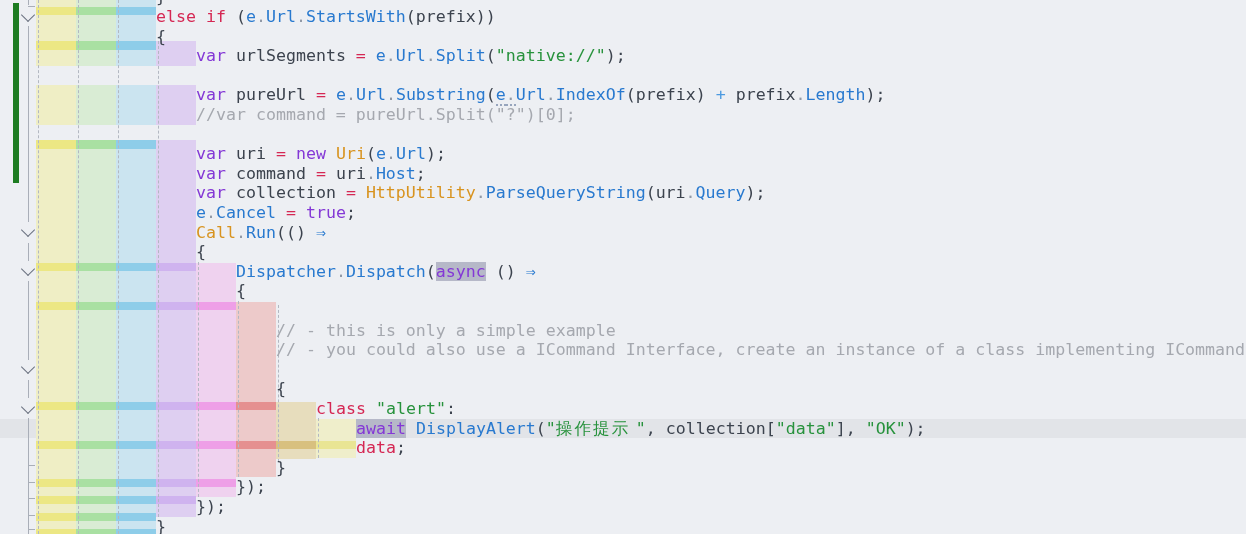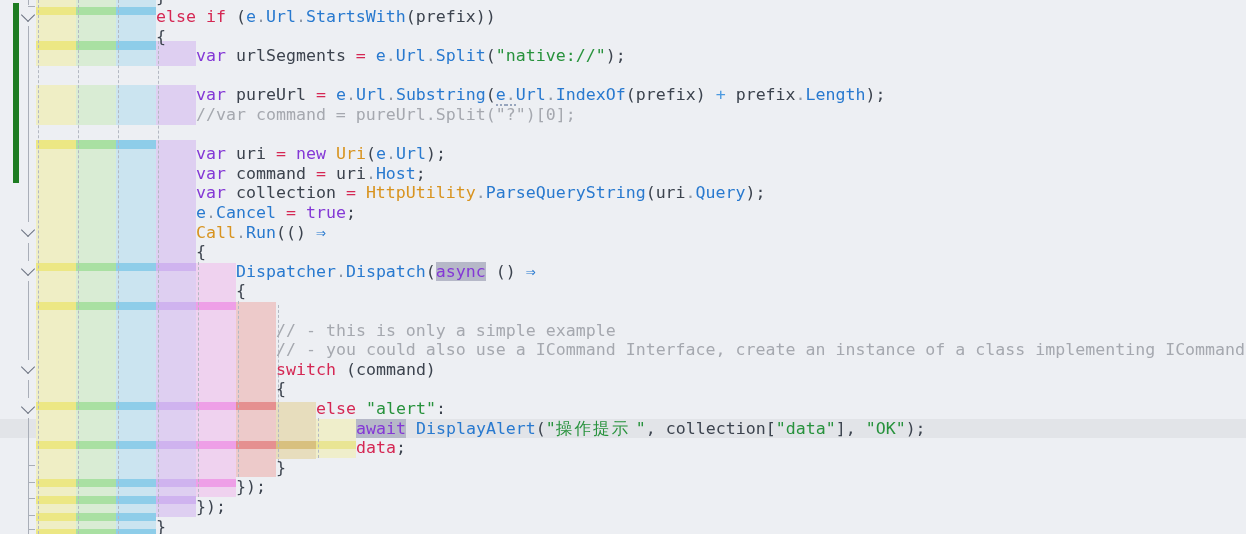--- a/index.html
+++ b/index.html
@@ -131,23 +131,22 @@
       <div class="code-line" style="left: 196px; top: 144.2px;"><span class="tok" style="color: rgb(132, 56, 214);">var</span><span class="tok" style="color: rgb(60, 67, 78);"> uri </span><span class="tok" style="color: rgb(213, 39, 83);">=</span><span class="tok" style="color: rgb(60, 67, 78);"> </span><span class="tok" style="color: rgb(132, 56, 214);">new</span><span class="tok" style="color: rgb(60, 67, 78);"> </span><span class="tok" style="color: rgb(216, 147, 31);">Uri</span><span class="tok" style="color: rgb(60, 67, 78);">(</span><span class="tok" style="color: rgb(40, 121, 207);">e</span><span class="tok" style="color: rgb(145, 153, 166);">.</span><span class="tok" style="color: rgb(40, 121, 207);">Url</span><span class="tok" style="color: rgb(60, 67, 78);">);</span></div>
       <div class="code-line" style="left: 196px; top: 163.8px;"><span class="tok" style="color: rgb(132, 56, 214);">var</span><span class="tok" style="color: rgb(60, 67, 78);"> command </span><span class="tok" style="color: rgb(213, 39, 83);">=</span><span class="tok" style="color: rgb(60, 67, 78);"> uri</span><span class="tok" style="color: rgb(145, 153, 166);">.</span><span class="tok" style="color: rgb(40, 121, 207);">Host</span><span class="tok" style="color: rgb(60, 67, 78);">;</span></div>
       <div class="code-line" style="left: 196px; top: 183.4px;"><span class="tok" style="color: rgb(132, 56, 214);">var</span><span class="tok" style="color: rgb(60, 67, 78);"> collection </span><span class="tok" style="color: rgb(213, 39, 83);">=</span><span class="tok" style="color: rgb(60, 67, 78);"> </span><span class="tok" style="color: rgb(216, 147, 31);">HttpUtility</span><span class="tok" style="color: rgb(145, 153, 166);">.</span><span class="tok" style="color: rgb(40, 121, 207);">ParseQueryString</span><span class="tok" style="color: rgb(60, 67, 78);">(uri</span><span class="tok" style="color: rgb(145, 153, 166);">.</span><span class="tok" style="color: rgb(40, 121, 207);">Query</span><span class="tok" style="color: rgb(60, 67, 78);">);</span></div>
       <div class="code-line" style="left: 196px; top: 203px;"><span class="tok" style="color: rgb(40, 121, 207);">e</span><span class="tok" style="color: rgb(145, 153, 166);">.</span><span class="tok" style="color: rgb(40, 121, 207);">Cancel</span><span class="tok" style="color: rgb(60, 67, 78);"> </span><span class="tok" style="color: rgb(213, 39, 83);">=</span><span class="tok" style="color: rgb(60, 67, 78);"> </span><span class="tok" style="color: rgb(132, 56, 214);">true</span><span class="tok" style="color: rgb(60, 67, 78);">;</span></div>
       <div class="code-line" style="left: 196px; top: 222.6px;"><span class="tok" style="color: rgb(216, 147, 31);">Call</span><span class="tok" style="color: rgb(145, 153, 166);">.</span><span class="tok" style="color: rgb(40, 121, 207); text-align: center;">Run</span><span class="tok" style="color: rgb(60, 67, 78);">(() </span><span class="tok" style="color: rgb(40, 121, 207);">⇒</span></div>
       <div class="code-line" style="left: 196px; top: 242.2px;"><span class="tok" style="color: rgb(60, 67, 78);">{</span></div>
       <div class="code-line" style="left: 236px; top: 261.8px;"><span class="tok" style="color: rgb(40, 121, 207);">Dispatcher</span><span class="tok" style="color: rgb(145, 153, 166);">.</span><span class="tok" style="color: rgb(40, 121, 207);">Dispatch</span><span class="tok" style="color: rgb(60, 67, 78);">(</span><span class="tok hl" style="color: rgb(132, 56, 214);">async</span><span class="tok" style="color: rgb(60, 67, 78);"> () </span><span class="tok" style="color: rgb(40, 121, 207);">⇒</span></div>
       <div class="code-line" style="left: 236px; top: 281.4px;"><span class="tok" style="color: rgb(60, 67, 78);">{</span></div>
       <div class="code-line" style="left: 276px; top: 340.2px;"><span class="tok" style="color: rgb(165, 168, 175);">// - you could also use a ICommand Interface, create an instance of a class implementing ICommand</span></div>
       <div class="code-line" style="left: 276px; top: 320.6px;"><span class="tok" style="color: rgb(165, 168, 175);">// - this is only a simple example</span></div>
-      <div class="code-line" style="left: 276px; top: 359.8px;"><span class="tok" style="color: rgb(213, 39, 83);">switch</span><span class="tok" style="color: rgb(60, 67, 78);"> (command)</span></div>
       <div class="code-line" style="left: 276px; top: 379.4px;"><span class="tok" style="color: rgb(60, 67, 78);">{</span></div>
-      <div class="code-line" style="left: 316px; top: 399px;"><span class="tok" style="color: rgb(213, 39, 83);">else</span><span class="tok" style="color: rgb(60, 67, 78);"> </span><span class="tok" style="color: rgb(39, 146, 60);">"alert"</span><span class="tok" style="color: rgb(60, 67, 78);">:</span></div>
+      <div class="code-line" style="left: 316px; top: 399px;"><span class="tok" style="color: rgb(213, 39, 83);">class</span><span class="tok" style="color: rgb(60, 67, 78);"> </span><span class="tok" style="color: rgb(39, 146, 60);">"alert"</span><span class="tok" style="color: rgb(60, 67, 78);">:</span></div>
       <div class="code-line" style="left: 356px; top: 418.6px;"><span class="tok hl" style="color: rgb(132, 56, 214);">await</span><span class="tok" style="color: rgb(60, 67, 78);"> </span><span class="tok" style="color: rgb(40, 121, 207);">DisplayAlert</span><span class="tok" style="color: rgb(60, 67, 78);">(</span><span class="tok" style="color: rgb(39, 146, 60);">"</span><span class="tok cjk" style="color: rgb(39, 146, 60);">操作提示</span><span class="tok" style="color: rgb(39, 146, 60);">"</span><span class="tok" style="color: rgb(60, 67, 78);">, collection[</span><span class="tok" style="color: rgb(39, 146, 60);">"data"</span><span class="tok" style="color: rgb(60, 67, 78);">], </span><span class="tok" style="color: rgb(39, 146, 60);">"OK"</span><span class="tok" style="color: rgb(60, 67, 78);">);</span></div>
       <div class="code-line" style="left: 356px; top: 438.2px;"><span class="tok" style="color: rgb(213, 39, 83);">data</span><span class="tok" style="color: rgb(60, 67, 78);">;</span></div>
       <div class="code-line" style="left: 276px; top: 457.8px;"><span class="tok" style="color: rgb(60, 67, 78);">}</span></div>
       <div class="code-line" style="left: 236px; top: 477.4px;"><span class="tok" style="color: rgb(60, 67, 78);">});</span></div>
       <div class="code-line" style="left: 196px; top: 497px;"><span class="tok" style="color: rgb(60, 67, 78);">});</span></div>
       <div class="code-line" style="left: 156px; top: 516.6px;"><span class="tok" style="color: rgb(60, 67, 78);">}</span></div>
     </div>
 </div>
 
 </body></html>

